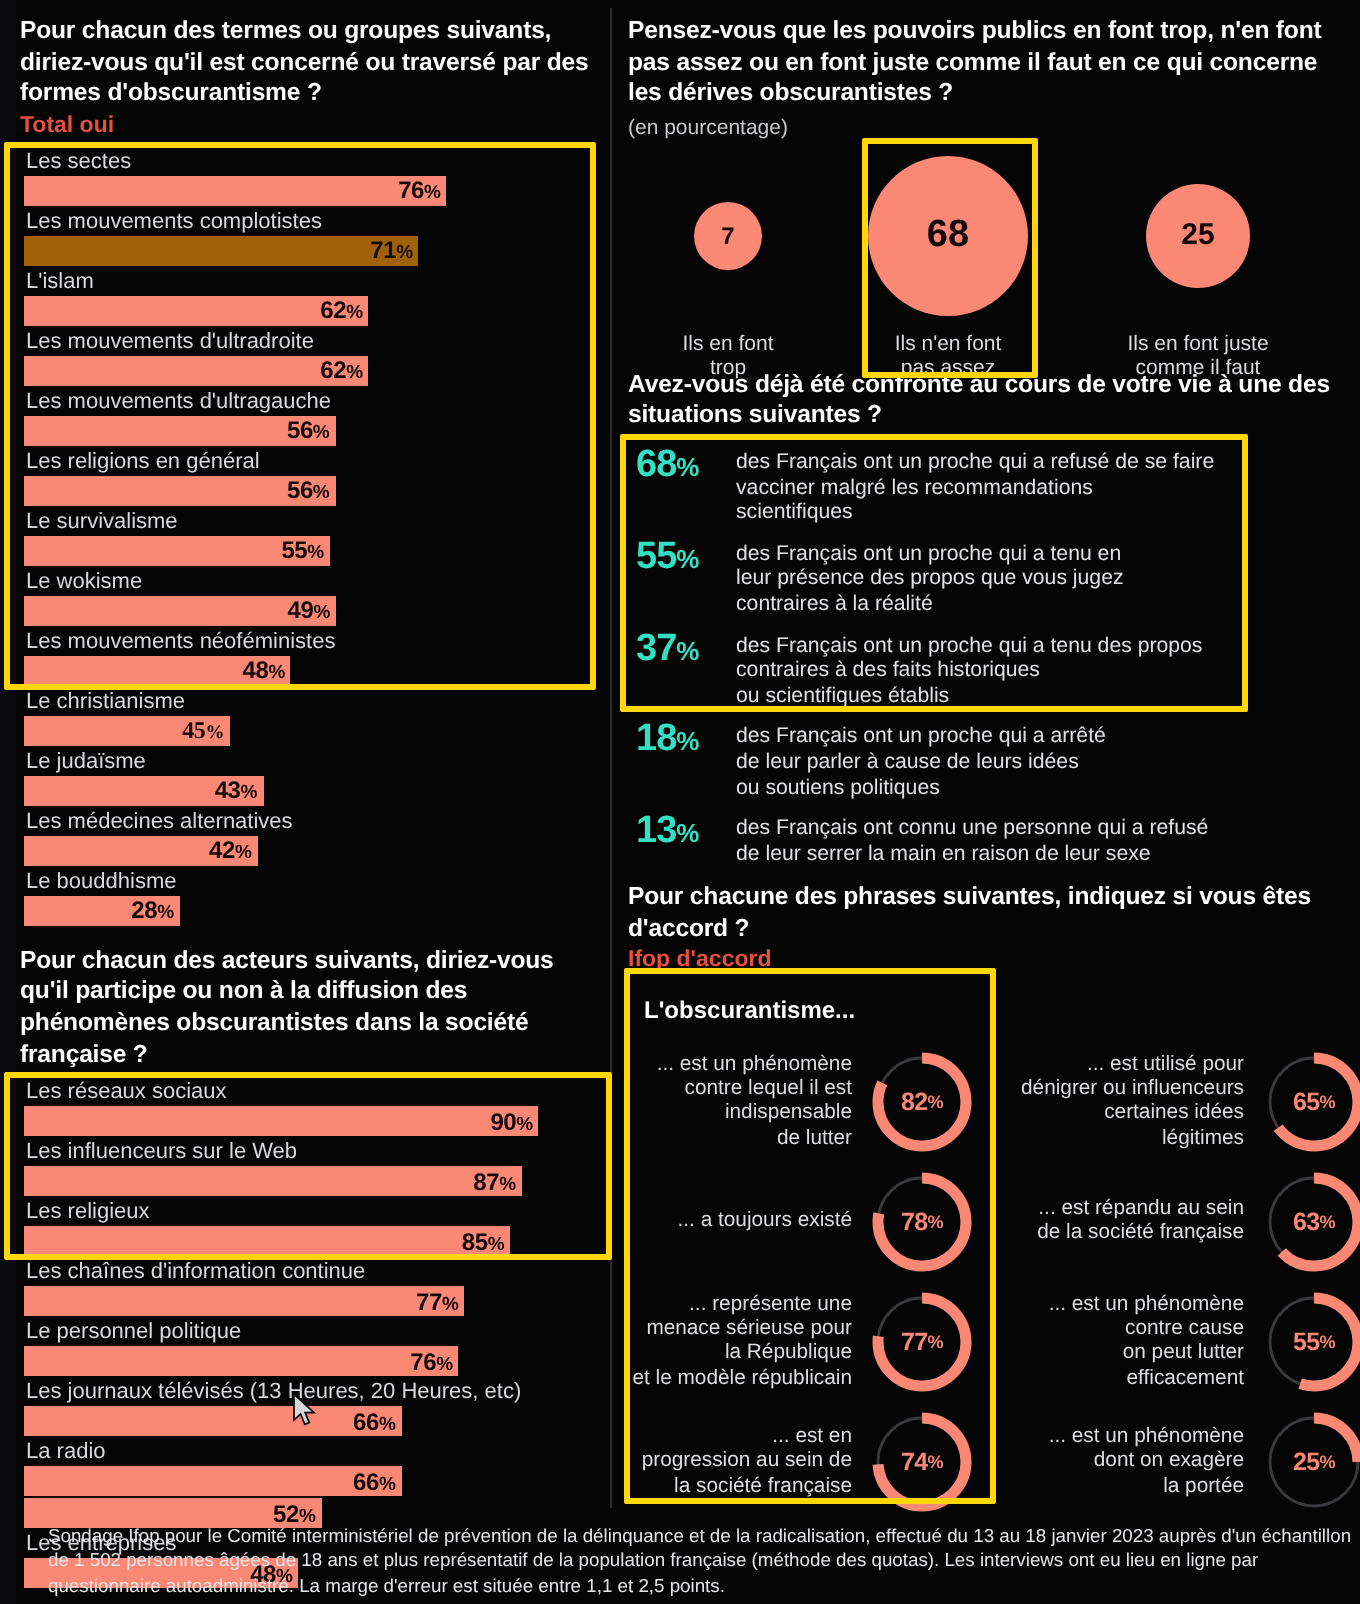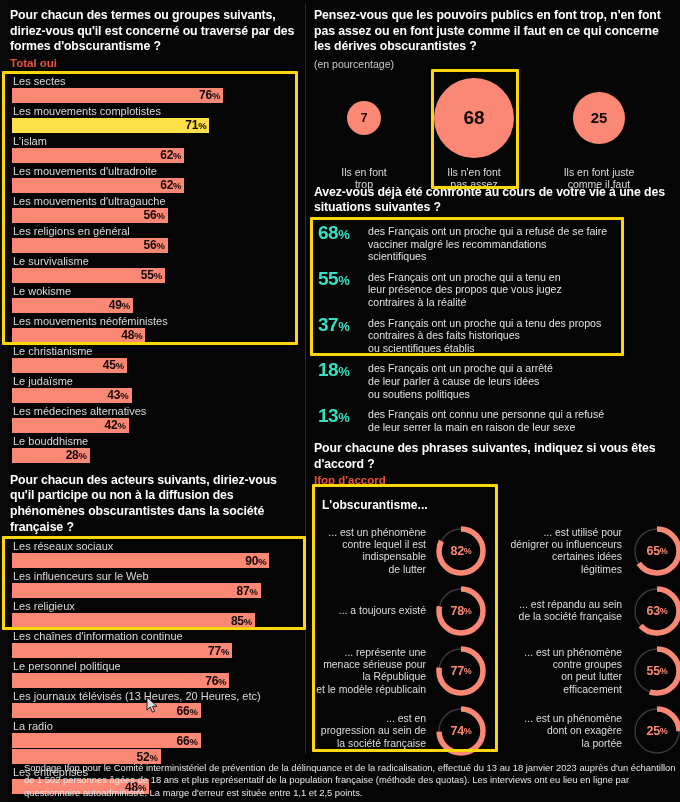--- a/index.html
+++ b/index.html
@@ -207,21 +207,21 @@
           <div class="barlabel">Les sectes</div>
           <div class="bartrack">
             <div class="bar" style="width: 211.28px; background: rgb(251, 136, 116);">
               <span class="barval">76<span class="pct">%</span></span>
             </div>
           </div>
         </div>
         <div class="barrow">
           <div class="barlabel">Les mouvements complotistes</div>
           <div class="bartrack">
-            <div class="bar" style="width: 197.38px; background: #fde047;">
+            <div class="bar" style="width: 197.38px; background: #a16207;">
               <span class="barval">71<span class="pct">%</span></span>
             </div>
           </div>
         </div>
         <div class="barrow">
           <div class="barlabel">L'islam</div>
           <div class="bartrack">
             <div class="bar" style="width: 172.36px; background: rgb(251, 136, 116);">
               <span class="barval">62<span class="pct">%</span></span>
             </div>
@@ -255,37 +255,37 @@
           <div class="barlabel">Le survivalisme</div>
           <div class="bartrack">
             <div class="bar" style="width: 152.9px; background: rgb(251, 136, 116);">
               <span class="barval">55<span class="pct">%</span></span>
             </div>
           </div>
         </div>
         <div class="barrow">
           <div class="barlabel">Le wokisme</div>
           <div class="bartrack">
-            <div class="bar" style="width: 121px; background: rgb(251, 136, 116);">
+            <div class="bar" style="width: 156px; background: rgb(251, 136, 116);">
               <span class="barval">49<span class="pct">%</span></span>
             </div>
           </div>
         </div>
         <div class="barrow">
           <div class="barlabel">Les mouvements néoféministes</div>
           <div class="bartrack">
             <div class="bar" style="width: 133.44px; background: rgb(251, 136, 116);">
               <span class="barval">48<span class="pct">%</span></span>
             </div>
           </div>
         </div>
         <div class="barrow">
           <div class="barlabel">Le christianisme</div>
           <div class="bartrack">
-            <div class="bar" style="width: 115px; background: rgb(251, 136, 116);">
+            <div class="bar" style="width: 103px; background: rgb(251, 136, 116); font-family: Liberation Serif, serif;">
               <span class="barval">45<span class="pct">%</span></span>
             </div>
           </div>
         </div>
         <div class="barrow">
           <div class="barlabel">Le judaïsme</div>
           <div class="bartrack">
             <div class="bar" style="width: 119.54px; background: rgb(251, 136, 116);">
               <span class="barval">43<span class="pct">%</span></span>
             </div>
@@ -515,21 +515,21 @@
             <div class="donut-cap"><span>... est répandu au sein</span><br><span>de la société française</span></div>
             <div class="donut">
               <svg width="58" height="58" viewBox="0 0 58 58">
                 <circle cx="29" cy="29" r="22" fill="none" stroke="#3a3a3e" stroke-width="1.4"></circle>
                 <circle cx="29" cy="29" r="22" fill="none" stroke="#fb8874" stroke-width="5.5" stroke-linecap="butt" stroke-dasharray="87.08494835750906 51.14512840044182" transform="rotate(-90 29 29)"></circle>
               </svg>
               <div class="donut-val">63<span class="pct">%</span></div>
             </div>
           </div>
           <div class="donut-item" style="left: 196px; top: 128px;">
-            <div class="donut-cap"><span>... est un phénomène</span><br><span>contre groupes</span><br><span>on peut lutter</span><br><span>efficacement</span></div>
+            <div class="donut-cap"><span>... est un phénomène</span><br><span>contre cause</span><br><span>on peut lutter</span><br><span>efficacement</span></div>
             <div class="donut">
               <svg width="58" height="58" viewBox="0 0 58 58">
                 <circle cx="29" cy="29" r="22" fill="none" stroke="#3a3a3e" stroke-width="1.4"></circle>
                 <circle cx="29" cy="29" r="22" fill="none" stroke="#fb8874" stroke-width="5.5" stroke-linecap="butt" stroke-dasharray="76.026542216873 62.203534541077886" transform="rotate(-90 29 29)"></circle>
               </svg>
               <div class="donut-val">55<span class="pct">%</span></div>
             </div>
           </div>
           <div class="donut-item" style="left: 196px; top: 188px;">
             <div class="donut-cap"><span>... est un phénomène</span><br><span>dont on exagère</span><br><span>la portée</span></div>

